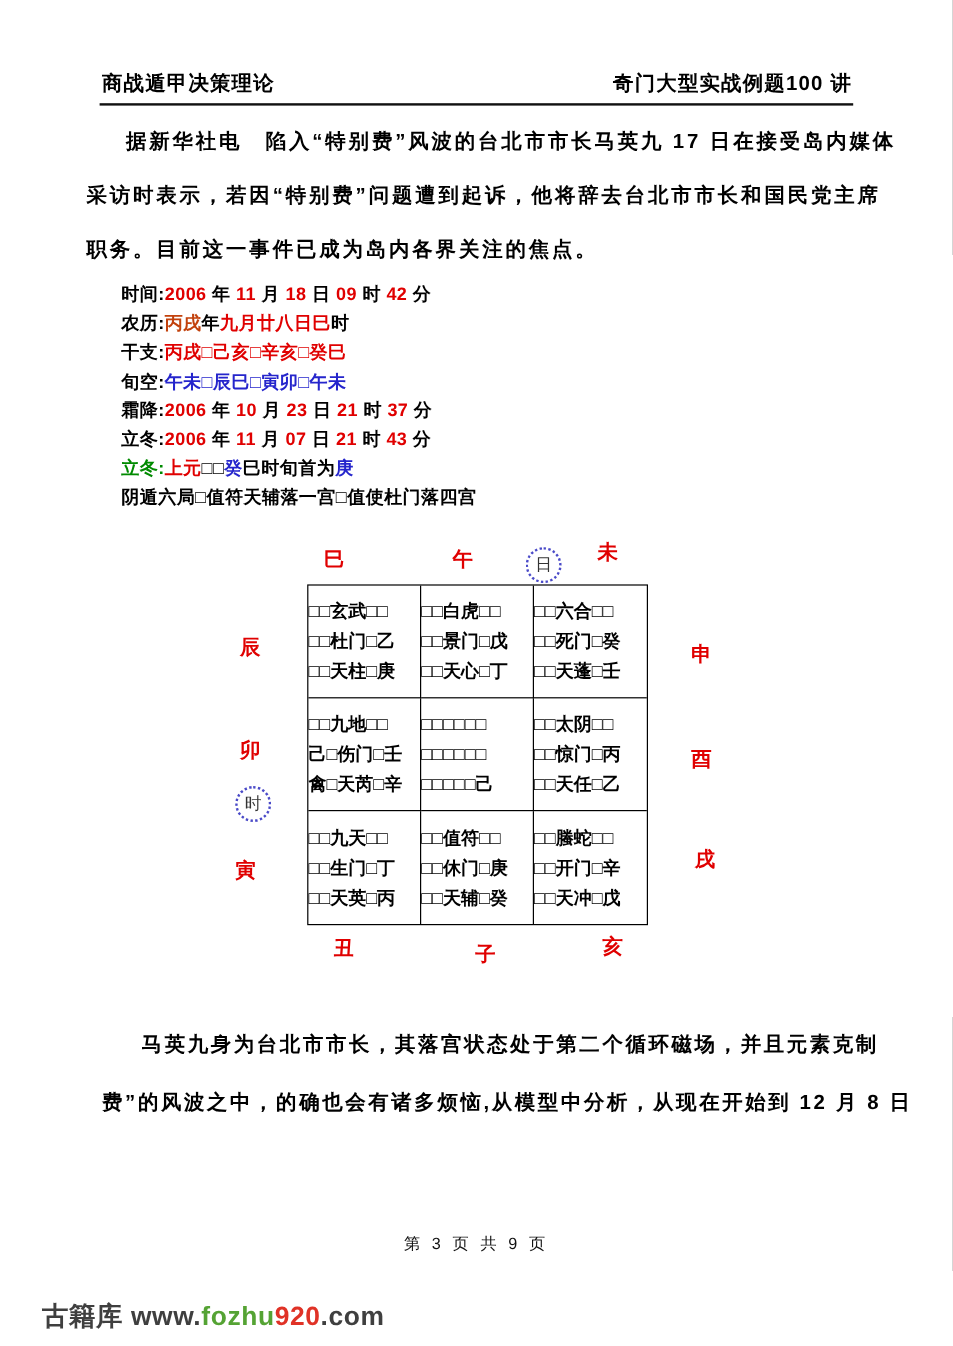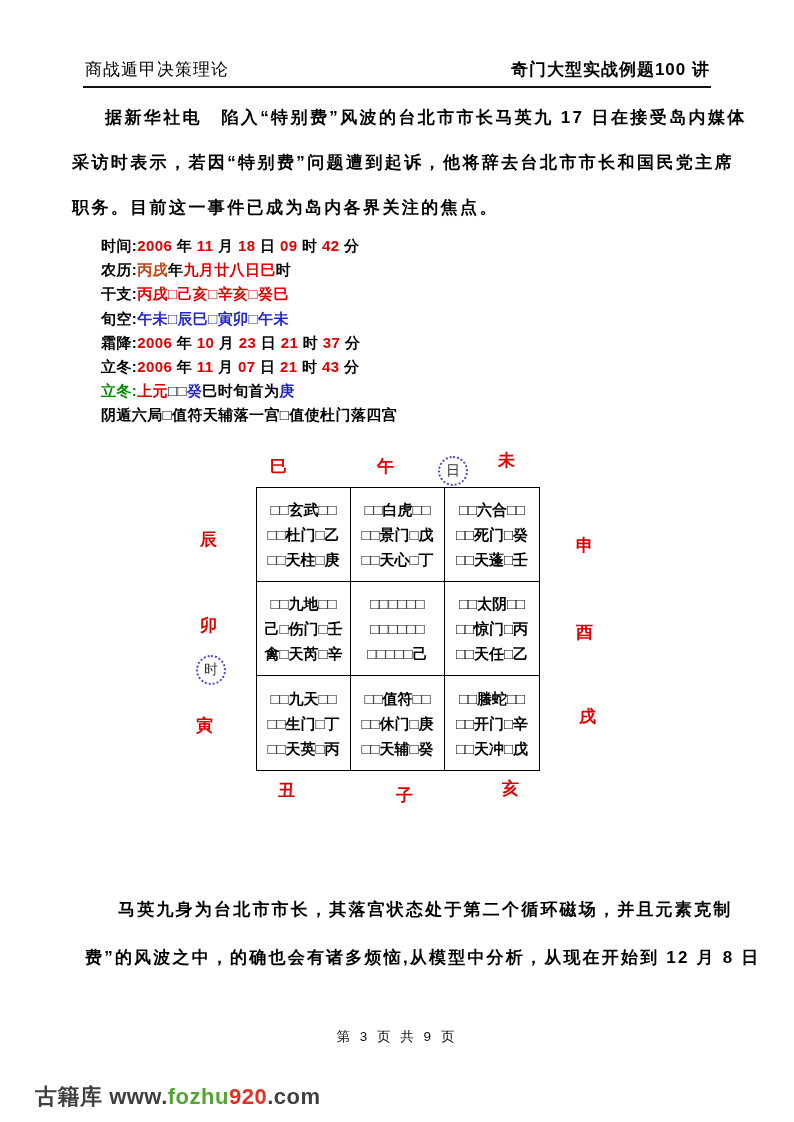--- a/index.html
+++ b/index.html
@@ -1,46 +1,46 @@
 <!DOCTYPE html>
 <html><head>
 <meta charset="utf-8">
 <title>doc</title>
 <style>
   html,body{margin:0;padding:0;background:#888;}
   .page{position:relative;width:794px;height:1122px;background:#ffffff;margin:0 auto;
         font-family:"Liberation Sans","DejaVu Sans",sans-serif;color:#000;overflow:hidden;}
   
-  .h-left{position:absolute;left:85px;top:58px;font-size:17px;font-weight:400;letter-spacing:1px;}
+  .h-left{position:absolute;left:85px;top:58px;font-size:17px;font-weight:700;letter-spacing:1px;}
   .h-right{position:absolute;right:84px;top:58px;font-size:17px;font-weight:700;letter-spacing:1px;text-align:center;}
   .header-rule{position:absolute;left:83px;right:83px;top:86px;height:2px;background:#111;}
   
   .intro{position:absolute;left:72px;top:106px;width:627px;}
   .p-line{font-size:17px;font-weight:700;letter-spacing:2.4px;line-height:23px;margin-bottom:22px;
           text-align:justify;text-align-last:justify;white-space:nowrap;}
   .p-line.short{text-align:left;text-align-last:left;white-space:normal;}
   .p-line.indent{text-indent:33px;}
   
   .info{position:absolute;left:101px;top:234px;}
   .info-line{font-size:15px;font-weight:700;line-height:24.2px;letter-spacing:0.4px;white-space:pre;}
   
   .qgrid{position:absolute;left:256px;top:487px;width:284px;border:1.6px solid #000;
          display:grid;grid-template-columns:repeat(3,1fr);box-sizing:border-box;}
   .qcell{border-right:1.6px solid #000;border-bottom:1.6px solid #000;height:94px;
-         display:flex;flex-direction:column;justify-content:center;align-items:center;box-sizing:border-box;}
+         display:flex;flex-direction:column;justify-content:center;box-sizing:border-box;}
   .qcell.lastcol{border-right:none;}
   .qcell.lastrow{border-bottom:none;}
   .qline{font-size:15px;font-weight:700;line-height:25px;white-space:pre;}
   .zl{position:absolute;color:#e00000;font-weight:700;font-size:17px;}
   .circle{position:absolute;width:30px;height:30px;border:2px dotted #4a4ac8;border-radius:50%;
           display:flex;align-items:center;justify-content:center;font-size:14px;color:#333;
           background:#fff;box-sizing:border-box;font-weight:400;}
   
   .a-head{position:absolute;left:85px;top:845px;font-size:16.5px;font-weight:700;letter-spacing:1.2px;}
-  .analysis{position:absolute;left:85px;top:898px;width:627px;}
+  .analysis{position:absolute;left:85px;top:859px;width:627px;}
   .a-line{font-size:17px;font-weight:700;letter-spacing:2.2px;line-height:23px;margin-bottom:25px;
           text-align:justify;text-align-last:justify;white-space:nowrap;}
   .a-line.indent{text-indent:33px;}
   
   .footer{position:absolute;left:0;right:0;top:1028px;text-align:center;font-size:13.5px;
           letter-spacing:3px;font-weight:400;color:#111;}
   .watermark{position:absolute;left:8px;top:1082px;font-size:22px;font-weight:700;letter-spacing:0.5px;white-space:pre;}
 </style>
 </head>
 <body>

